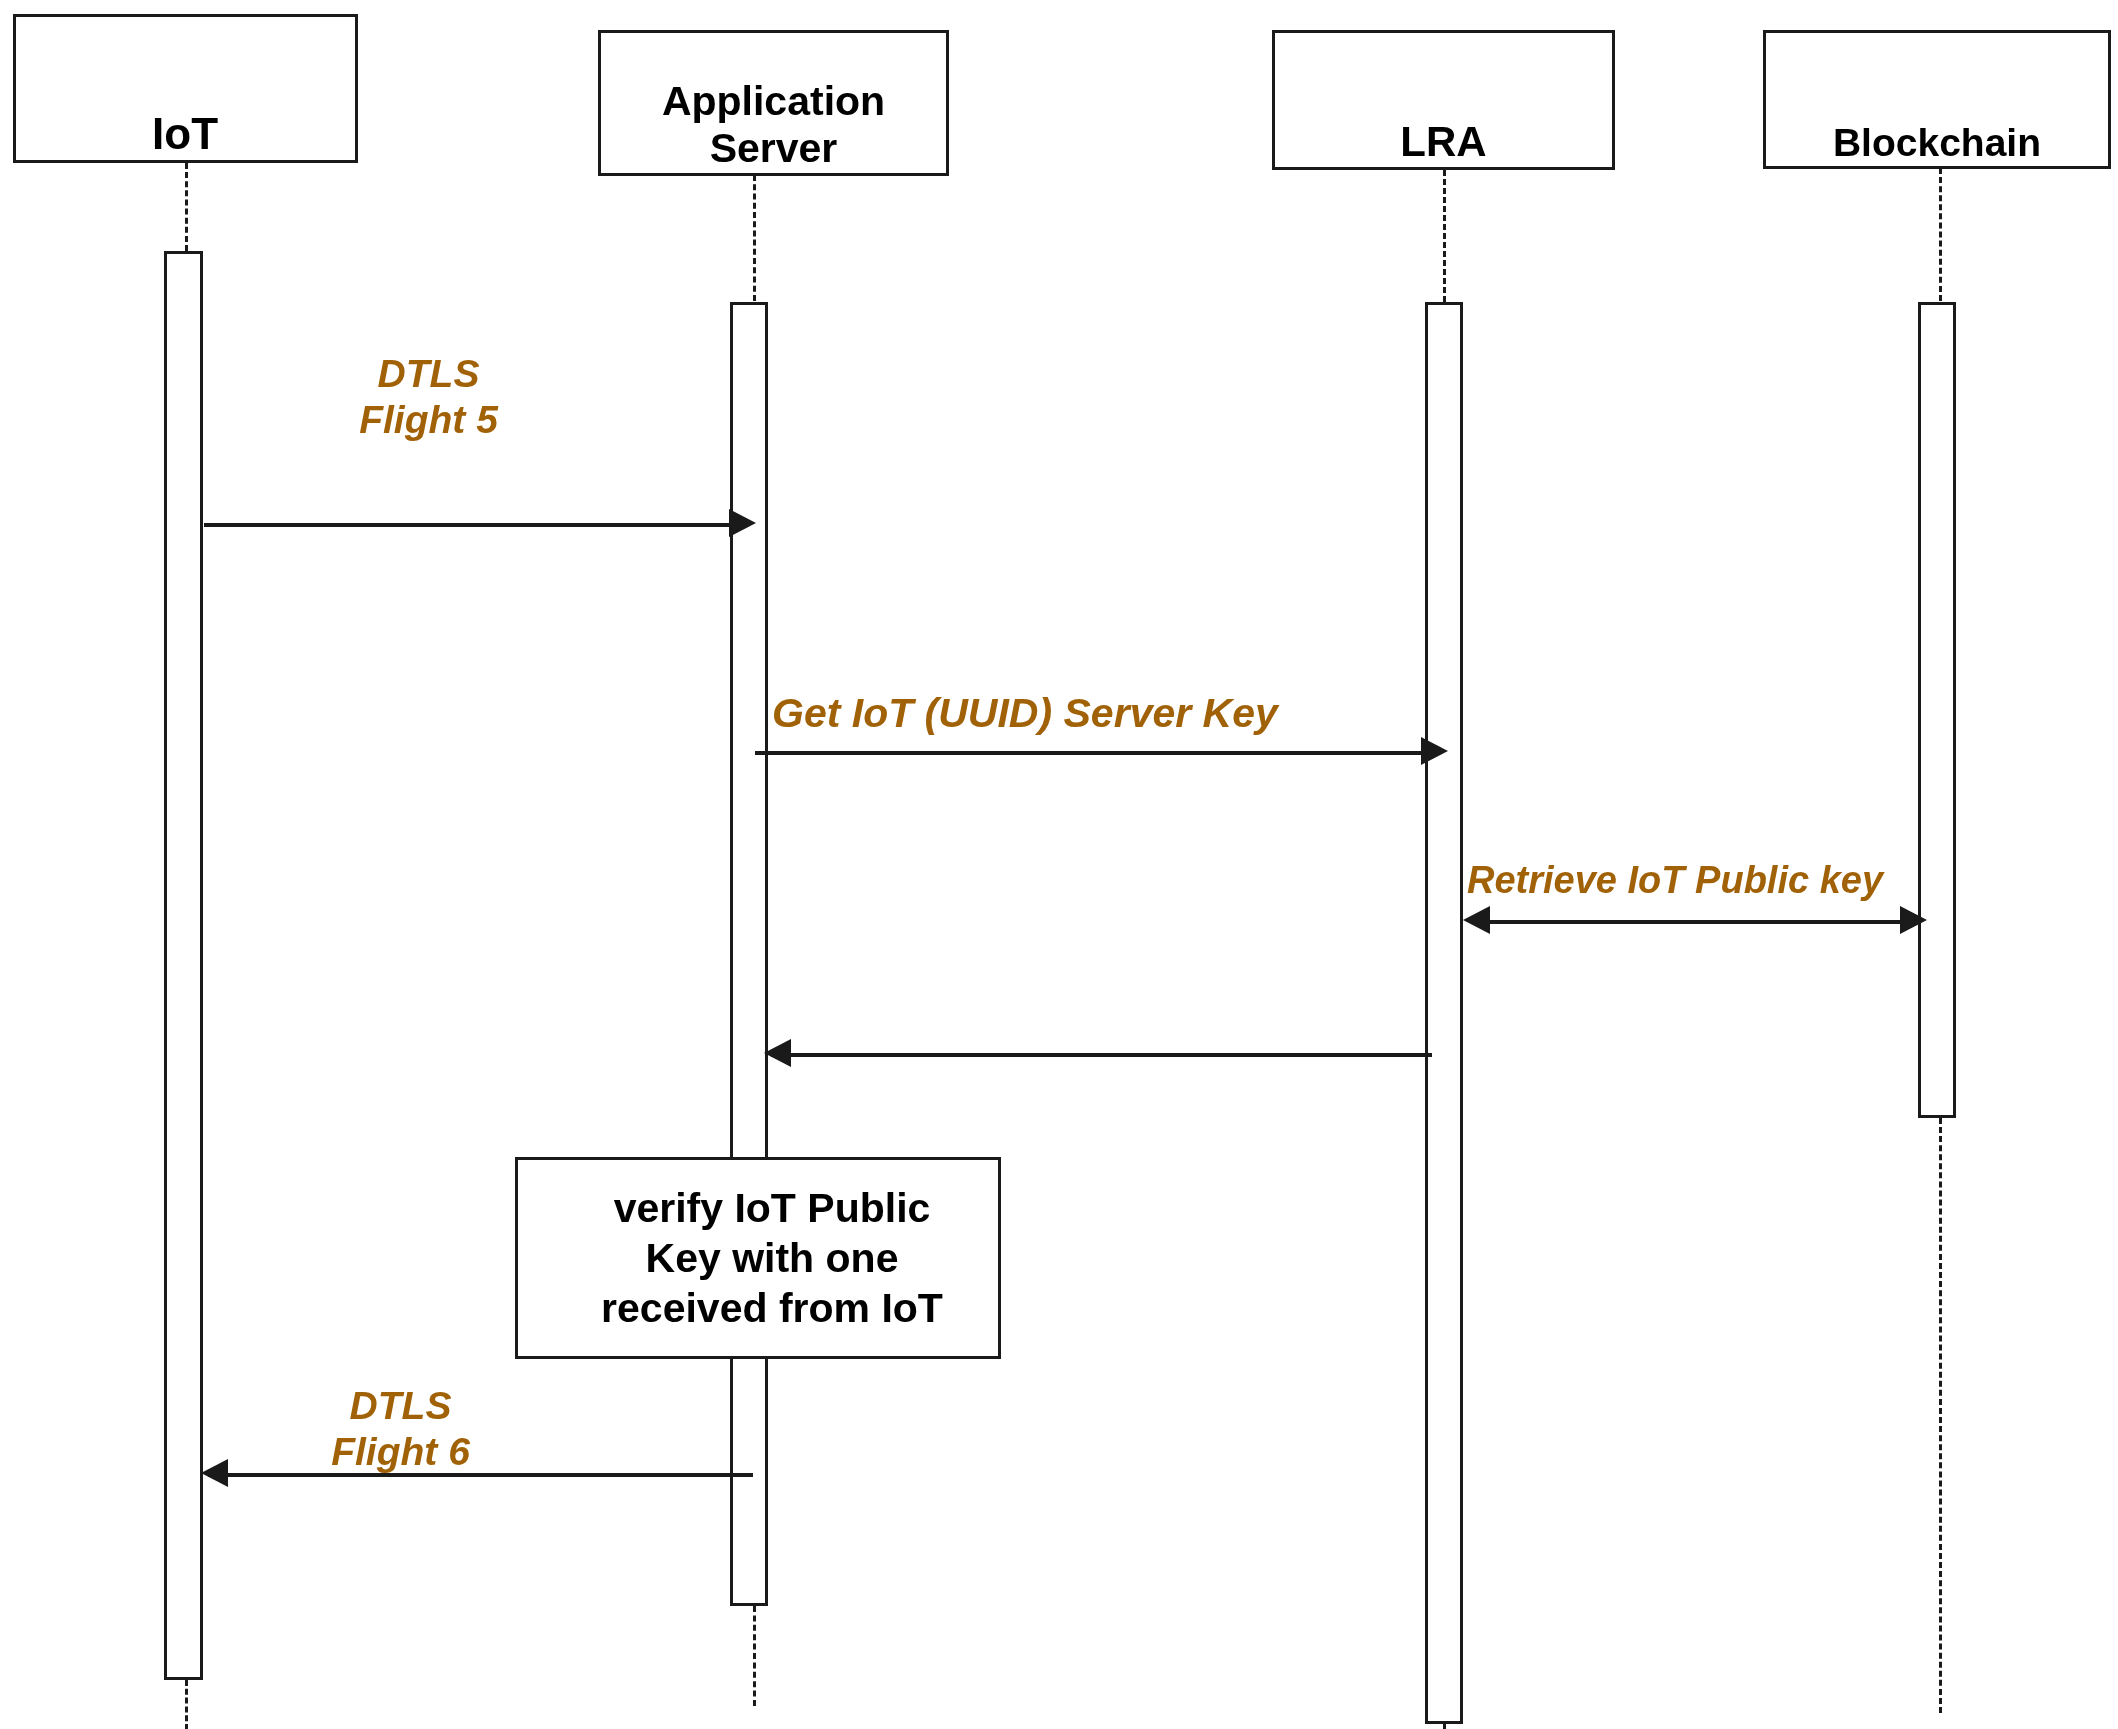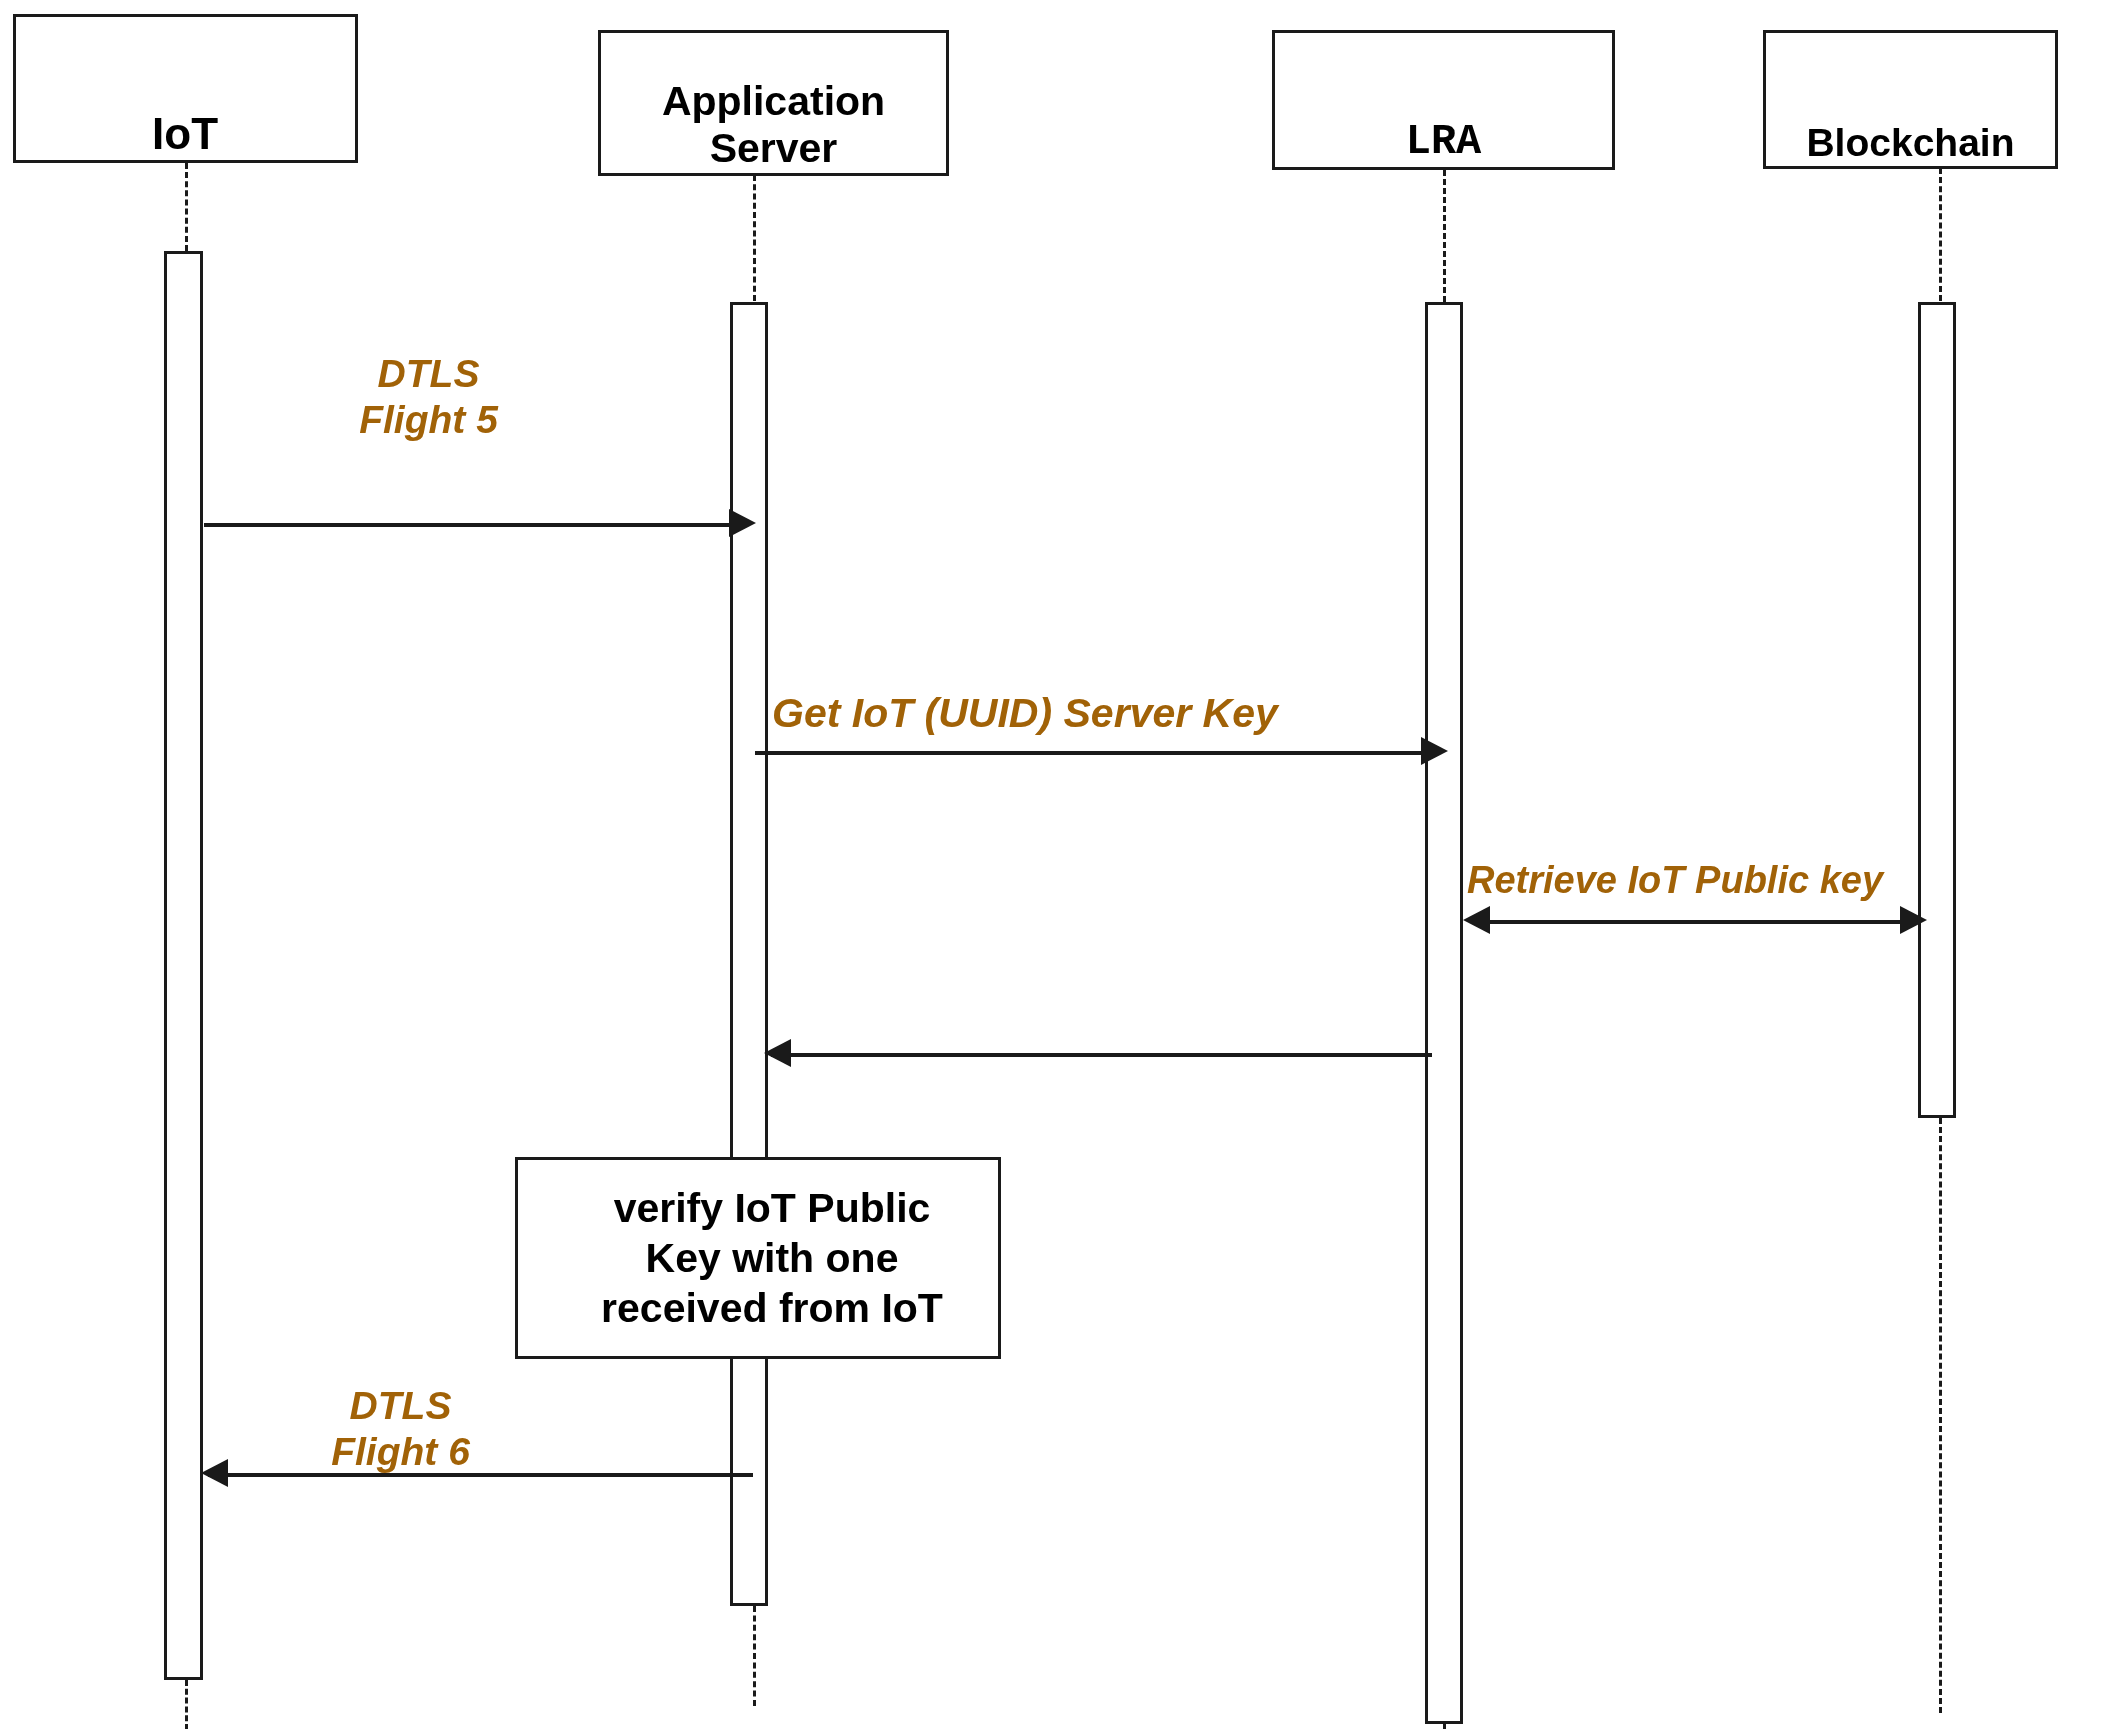--- a/index.html
+++ b/index.html
@@ -123,24 +123,24 @@
   <div class="participant-box" style="left:12.6px; top:14px; width:345px; height:149px;">
     <span class="participant-label" style="font-size:44px;">IoT</span>
   </div>
 
   <div class="participant-box" style="left:598px; top:29.5px; width:351px; height:146px;">
     <span class="participant-label" style="font-size:41px; white-space:pre-line;">Application
 Server</span>
   </div>
 
   <div class="participant-box" style="left:1272px; top:29.5px; width:343px; height:140px;">
-    <span class="participant-label" style="font-size:42px;font-family:Liberation Mono, monospace;">LRA</span>
+    <span class="participant-label" style="font-size:42px;">LRA</span>
   </div>
 
-  <div class="participant-box" style="left:1763px; top:29.5px; width:295px; height:139px;">
+  <div class="participant-box" style="left:1763px; top:29.5px; width:348px; height:139px;">
     <span class="participant-label" style="font-size:39px;">Blockchain</span>
   </div>
 
   <div class="msg-label center" style="left:302px; top:351px; width:253px; font-size:39px;">DTLS
 Flight 5</div>
   <div class="msg-line" style="left:204px; top:523px; width:543px;"></div>
   <div class="arrowhead arrow-right" style="left:729px; top:509px;"></div>
 
   <div class="msg-label" style="left:772px; top:689px; width:667px; font-size:41px;">Get IoT (UUID) Server Key</div>
   <div class="msg-line" style="left:755px; top:751px; width:684px;"></div>

